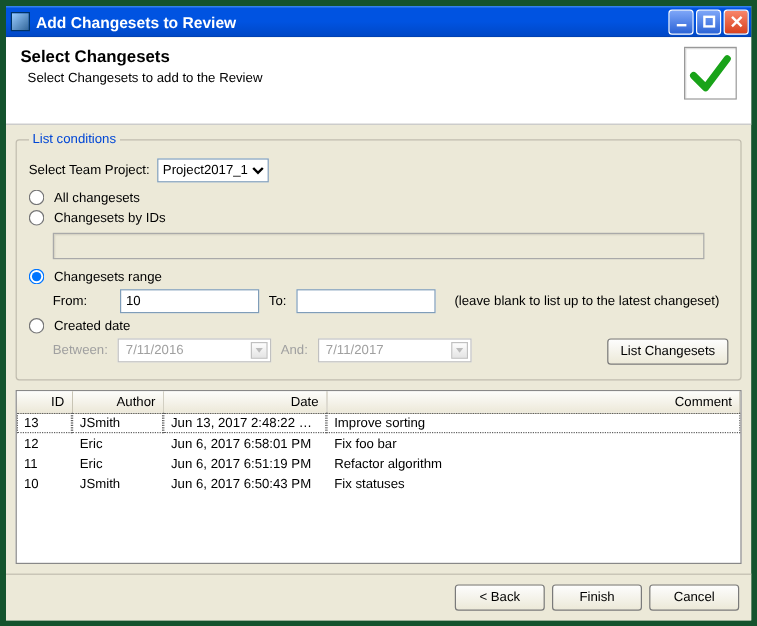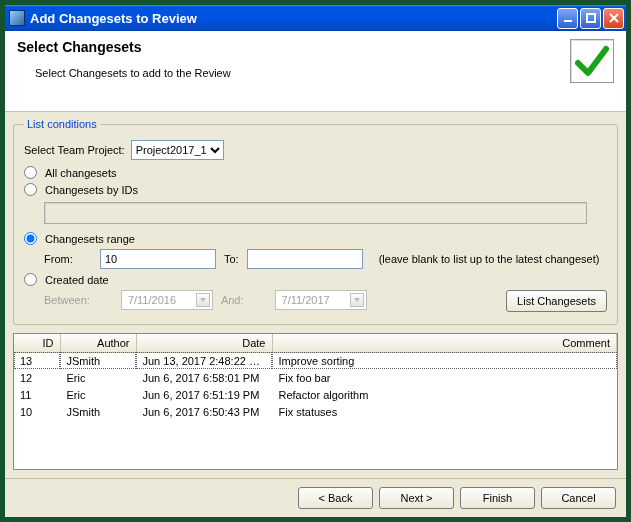--- a/index.html
+++ b/index.html
@@ -54,21 +54,21 @@
   .tb-min svg, .tb-max svg, .tb-close svg { width:12px; height:12px; }
 
   .banner {
     background:#fff;
     border-bottom:1px solid #c0c0c0;
     padding: 8px 12px 20px 12px;
     display:flex;
   }
   .banner .texts { flex:1; }
   .banner h1 { font-size:14px; font-weight:bold; margin:0 0 4px 0; }
-  .banner p { margin:12px; font-size:11px; padding-left:6px;}
+  .banner p { margin:0; font-size:11px; padding-left:6px;}
   .banner .bigicon {
     width:44px; height:44px;
     border:1px solid #999;
     background:#fff;
     display:flex; align-items:center; justify-content:center;
     box-shadow: 1px 1px 0 #ddd inset;
   }
   .banner .bigicon svg { width:36px; height:36px; }
 
   .body {
@@ -115,23 +115,22 @@
   .hint { color:#000; margin-left:8px; }
   .date-row { margin-left:20px; gap:8px; }
   .date-row .lbl, .date-row .lbl2 { color:#a0a0a0; }
   .datebox {
     display:inline-flex; align-items:center;
     height:20px;
     border:1px solid #c0c0c0;
     background:#fff;
     padding: 0 2px 0 6px;
     color:#a0a0a0;
-    width:92px;
+    width:128px;
     justify-content:space-between;
-    margin-left:23px;
   }
   .datebox .dd {
     width:14px; height:14px;
     border:1px solid #c0c0c0;
     display:flex; align-items:center; justify-content:center;
     background:linear-gradient(#fdfdfd,#e4e4e4);
   }
   .list-btn-row { display:flex; justify-content:flex-end; margin-top:-24px; margin-bottom:2px;}
   button.std {
     font:inherit;
@@ -323,18 +322,17 @@
             <td>Jun 6, 2017 6:50:43 PM</td>
             <td>Fix statuses</td>
           </tr>
         </tbody>
       </table>
     </div>
   </div>
 
   <div class="footer">
     <button class="std">&lt; Back</button>
-    <button class="std">Next &gt;</button>
     <button class="std">Finish</button>
     <button class="std">Cancel</button>
   </div>
 
 </div>
 
 </body></html>

